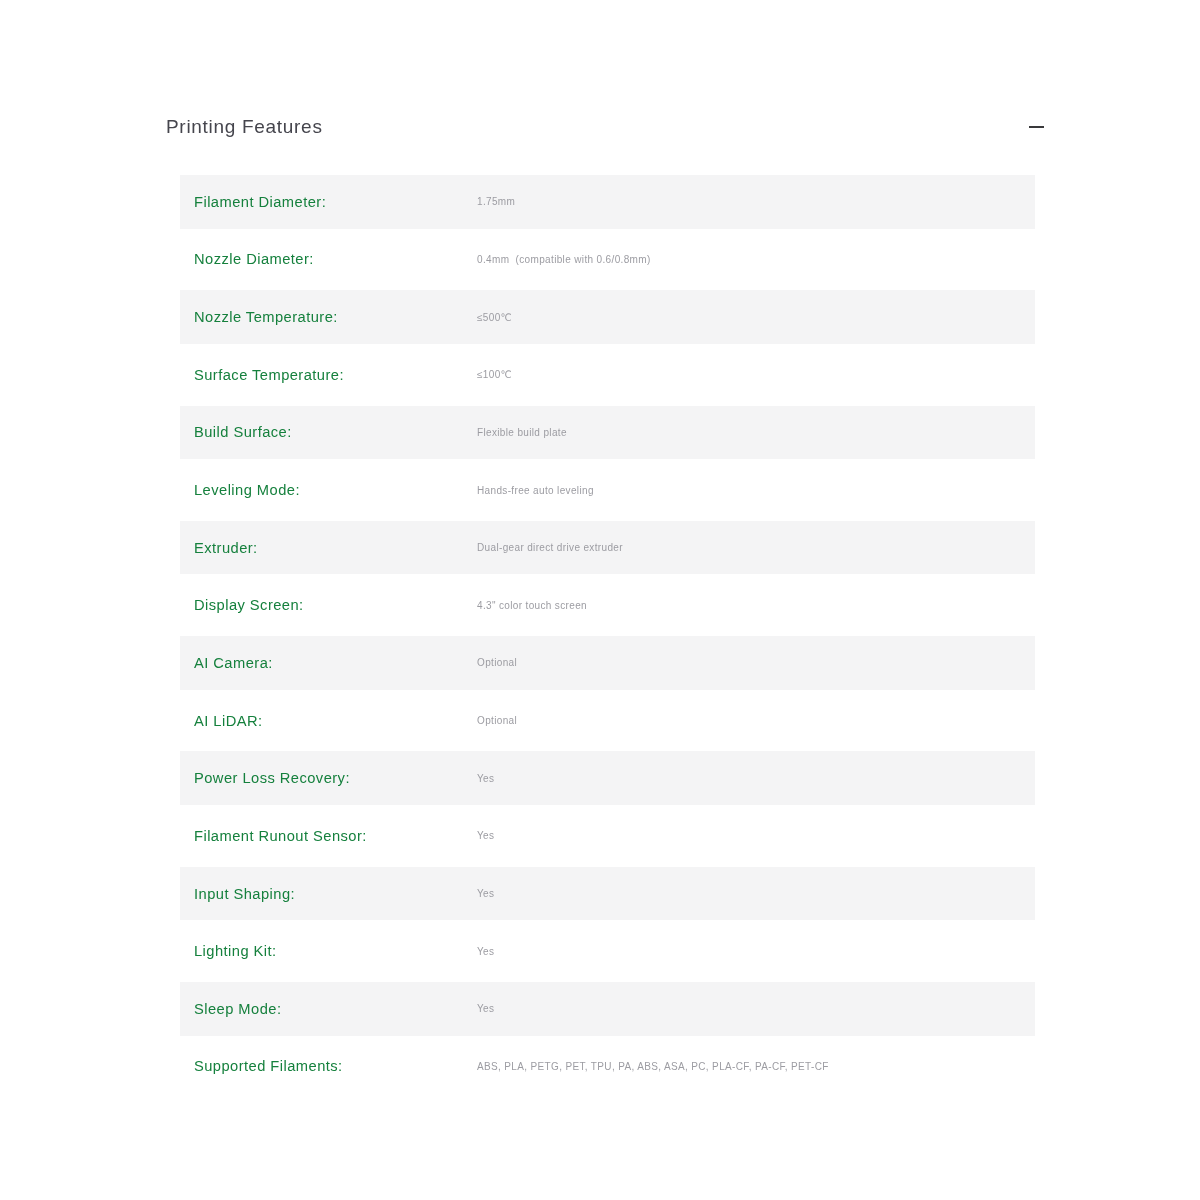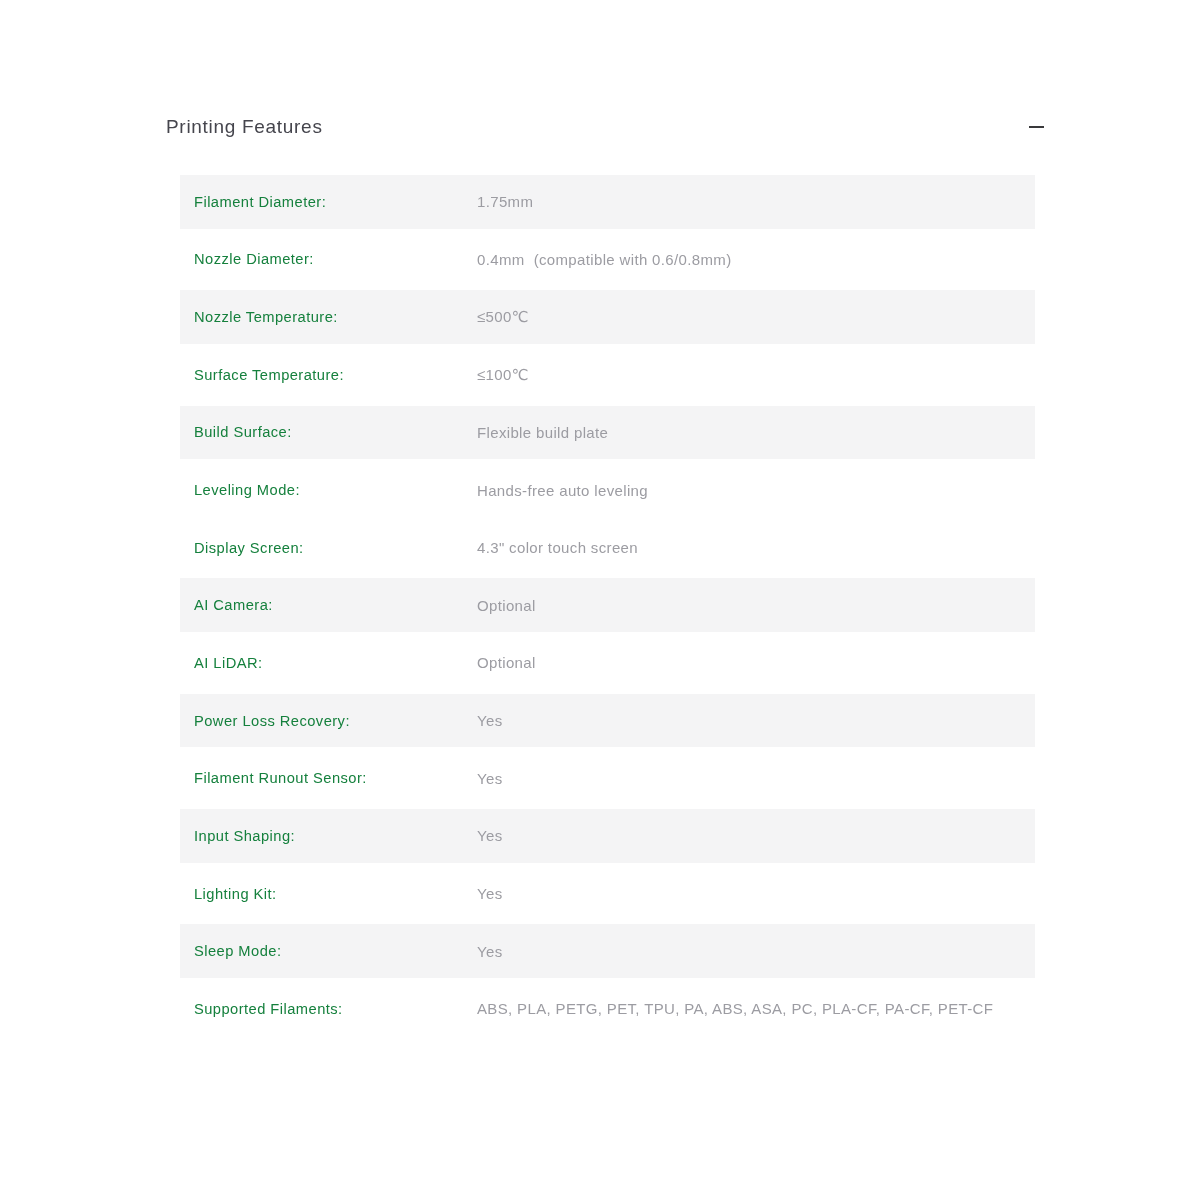--- a/index.html
+++ b/index.html
@@ -68,21 +68,21 @@
     box-sizing: border-box;
     width: 297px;
     padding-left: 14px;
     flex: 0 0 auto;
     font-size: 14.7px;
     color: #15803d;
     letter-spacing: 0.45px;
   }
   .spec-value {
     flex: 1 1 auto;
-    font-size: 15px;
+    font-size: 10px;
     color: #9c9ca2;
     letter-spacing: 0.35px;
     white-space: pre;
   }
 </style>
 </head>
 <body>
 
 <div class="page">
 
@@ -111,20 +111,24 @@
     <div class="spec-value">≤100℃</div>
   </div>
       <div class="spec-row alt">
     <div class="spec-label">Build Surface:</div>
     <div class="spec-value">Flexible build plate</div>
   </div>
       <div class="spec-row">
     <div class="spec-label">Leveling Mode:</div>
     <div class="spec-value">Hands-free auto leveling</div>
   </div>
+      <div class="spec-row alt">
+    <div class="spec-label">Extruder:</div>
+    <div class="spec-value">Dual-gear direct drive extruder</div>
+  </div>
       <div class="spec-row">
     <div class="spec-label">Display Screen:</div>
     <div class="spec-value">4.3" color touch screen</div>
   </div>
       <div class="spec-row alt">
     <div class="spec-label">AI Camera:</div>
     <div class="spec-value">Optional</div>
   </div>
       <div class="spec-row">
     <div class="spec-label">AI LiDAR:</div>

